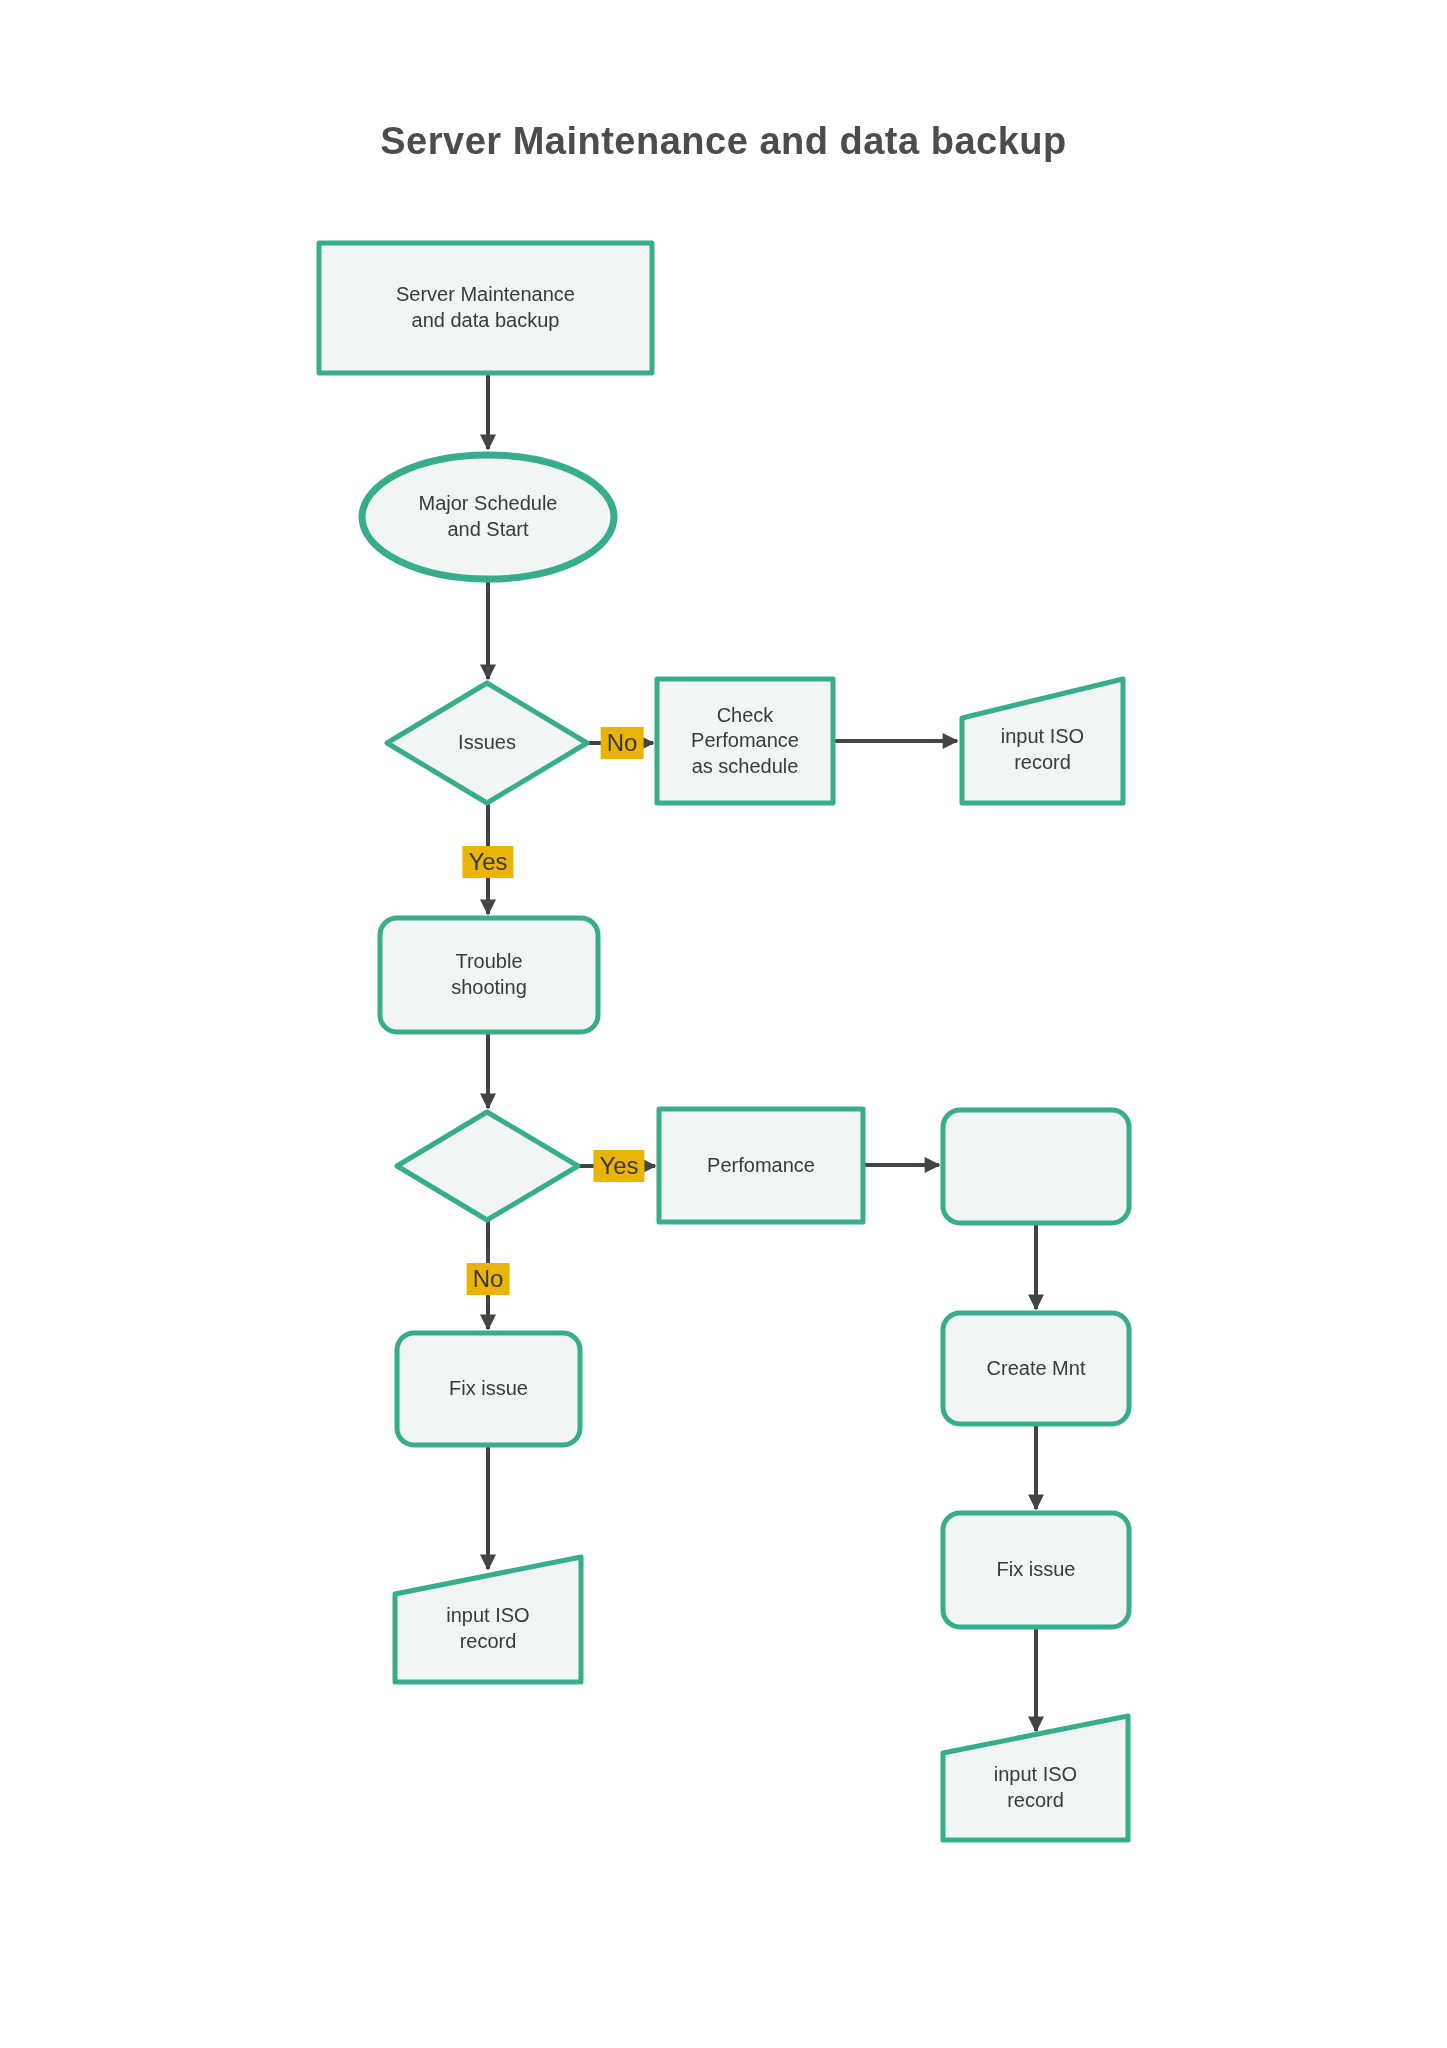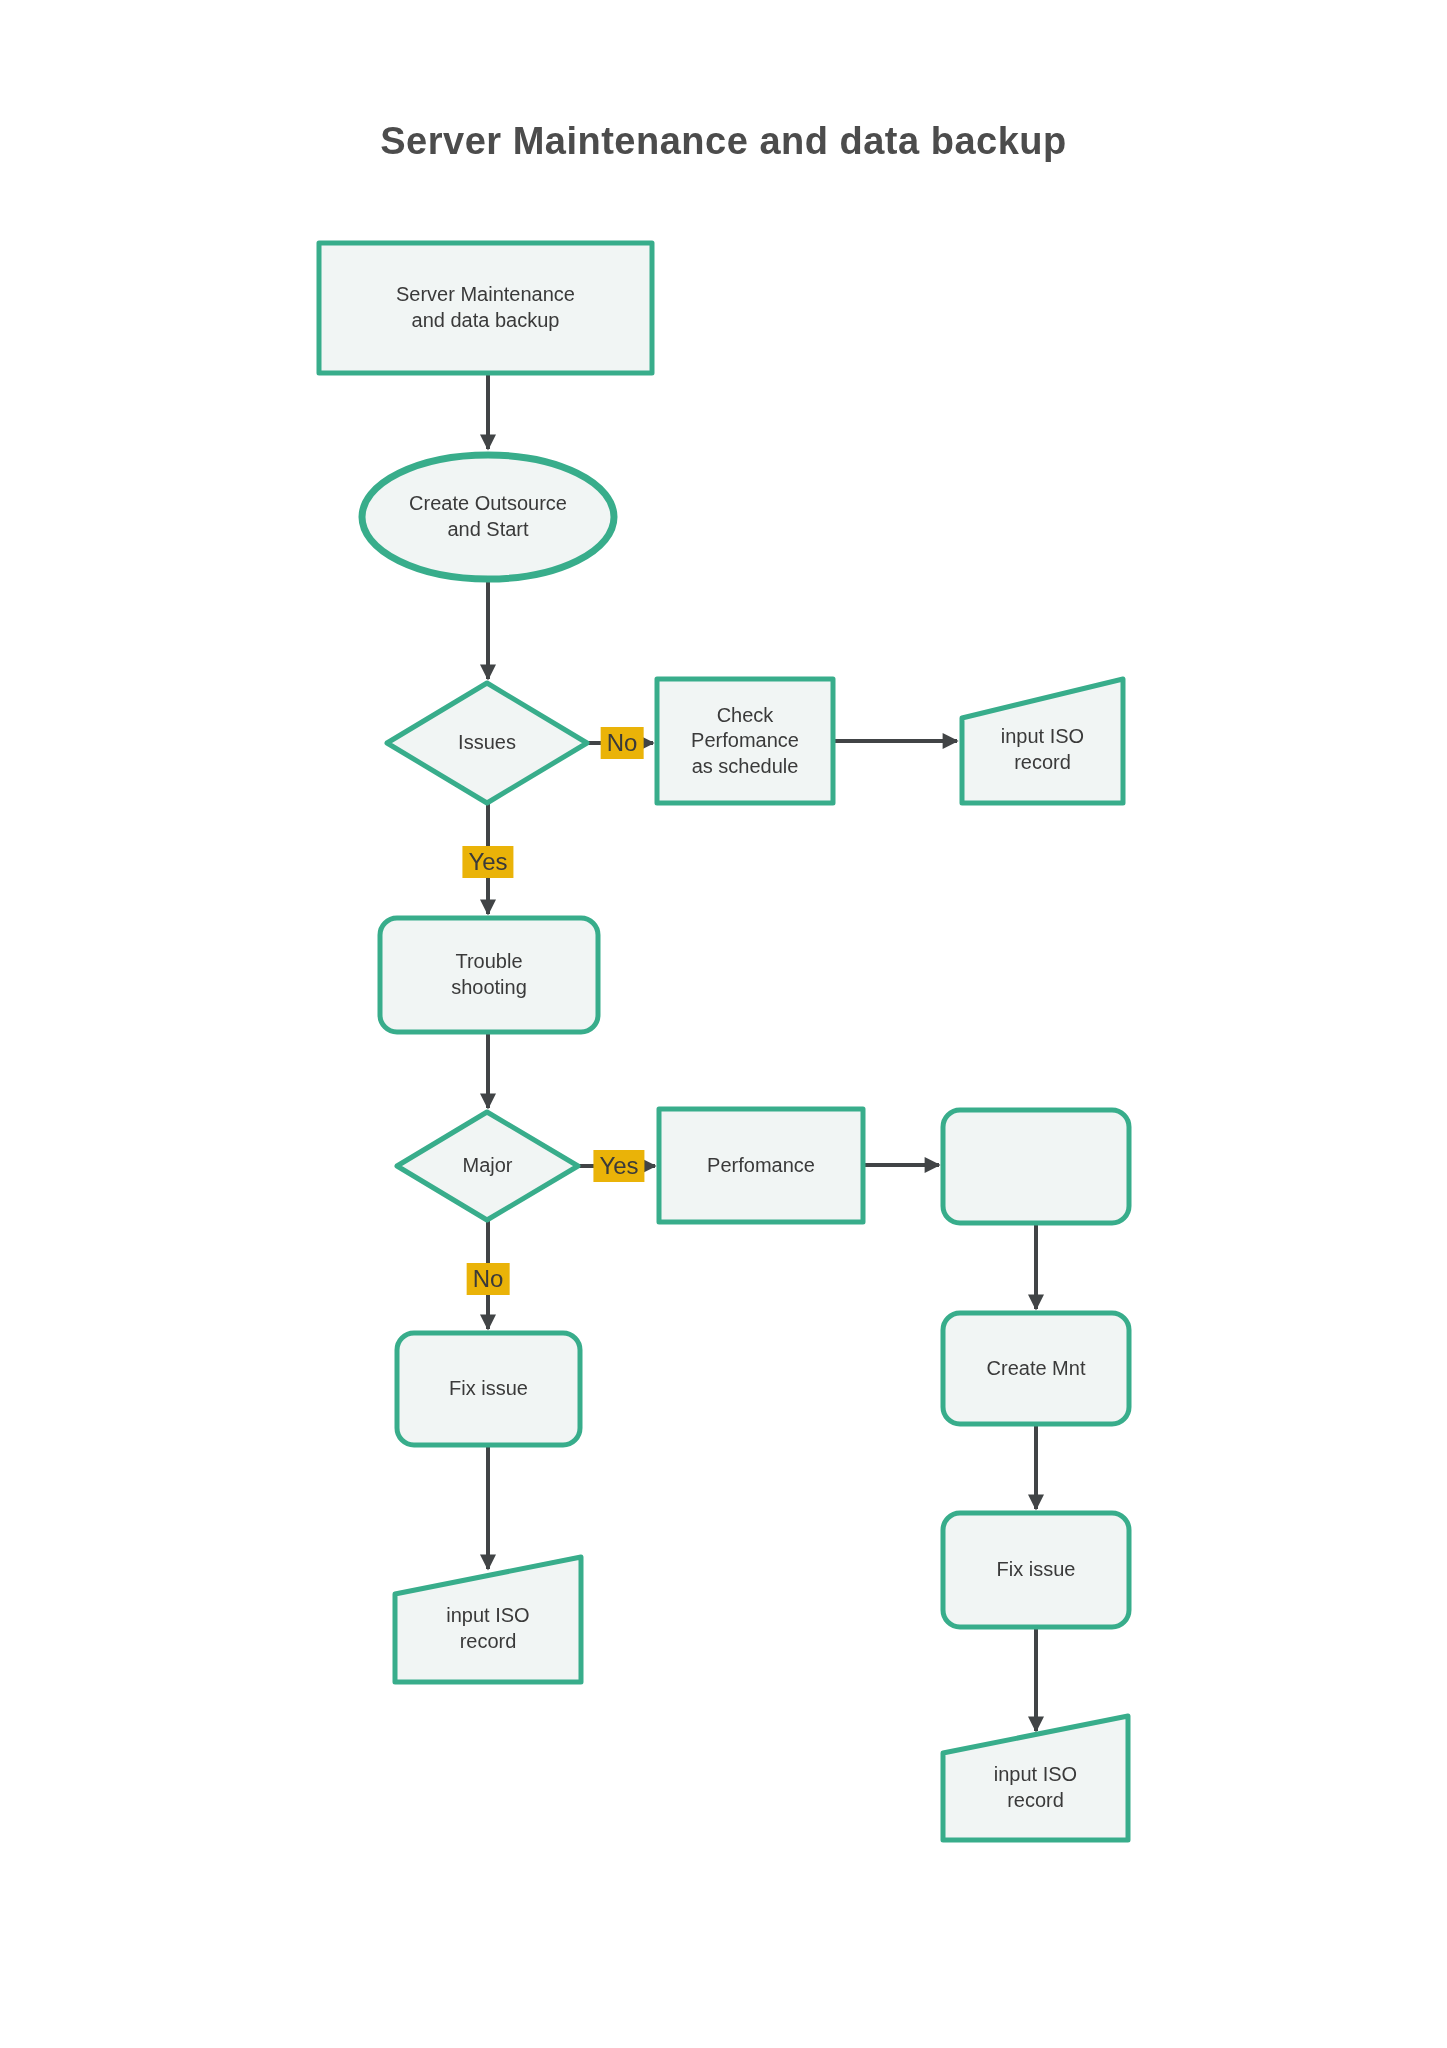--- a/index.html
+++ b/index.html
@@ -94,31 +94,30 @@
     <rect class="shape" x="943" y="1513" width="186" height="114" rx="17"></rect>
     <polygon class="shape" points="943,1753 1128,1716 1128,1840 943,1840"></polygon>
     <rect class="shape" x="397" y="1333" width="183" height="112" rx="17"></rect>
     <polygon class="shape" points="395,1594 581,1557 581,1682 395,1682"></polygon>
   </svg>
 
   <div class="diagram-title">Server Maintenance and data backup</div>
 
   <div class="node-label" style="left:319px; top:243px; width:333px; height:130px;">Server Maintenance
 and data backup</div>
-  <div class="node-label" style="left:362px; top:455px; width:252px; height:124px;">Create Outsource
+  <div class="node-label" style="left:362px; top:455px; width:252px; height:124px;">Major Schedule
 and Start</div>
   <div class="node-label" style="left:387px; top:683px; width:200px; height:120px;">Issues</div>
   <div class="node-label" style="left:657px; top:679px; width:176px; height:124px;">Check
 Perfomance
 as schedule</div>
   <div class="node-label" style="left:962px; top:697px; width:161px; height:106px;">input ISO
 record</div>
   <div class="node-label" style="left:380px; top:918px; width:218px; height:114px;">Trouble
 shooting</div>
-  <div class="node-label" style="left:397px; top:1112px; width:181px; height:108px;">Major</div>
   <div class="node-label" style="left:659px; top:1109px; width:204px; height:113px;">Perfomance</div>
   <div class="node-label" style="left:943px; top:1313px; width:186px; height:111px;">Create Mnt</div>
   <div class="node-label" style="left:943px; top:1513px; width:186px; height:114px;">Fix issue</div>
   <div class="node-label" style="left:943px; top:1735px; width:185px; height:105px;">input ISO
 record</div>
   <div class="node-label" style="left:397px; top:1333px; width:183px; height:112px;">Fix issue</div>
   <div class="node-label" style="left:395px; top:1576px; width:186px; height:106px;">input ISO
 record</div>
 
   <span class="edge-label" style="left:622px; top:743px;">No</span>

